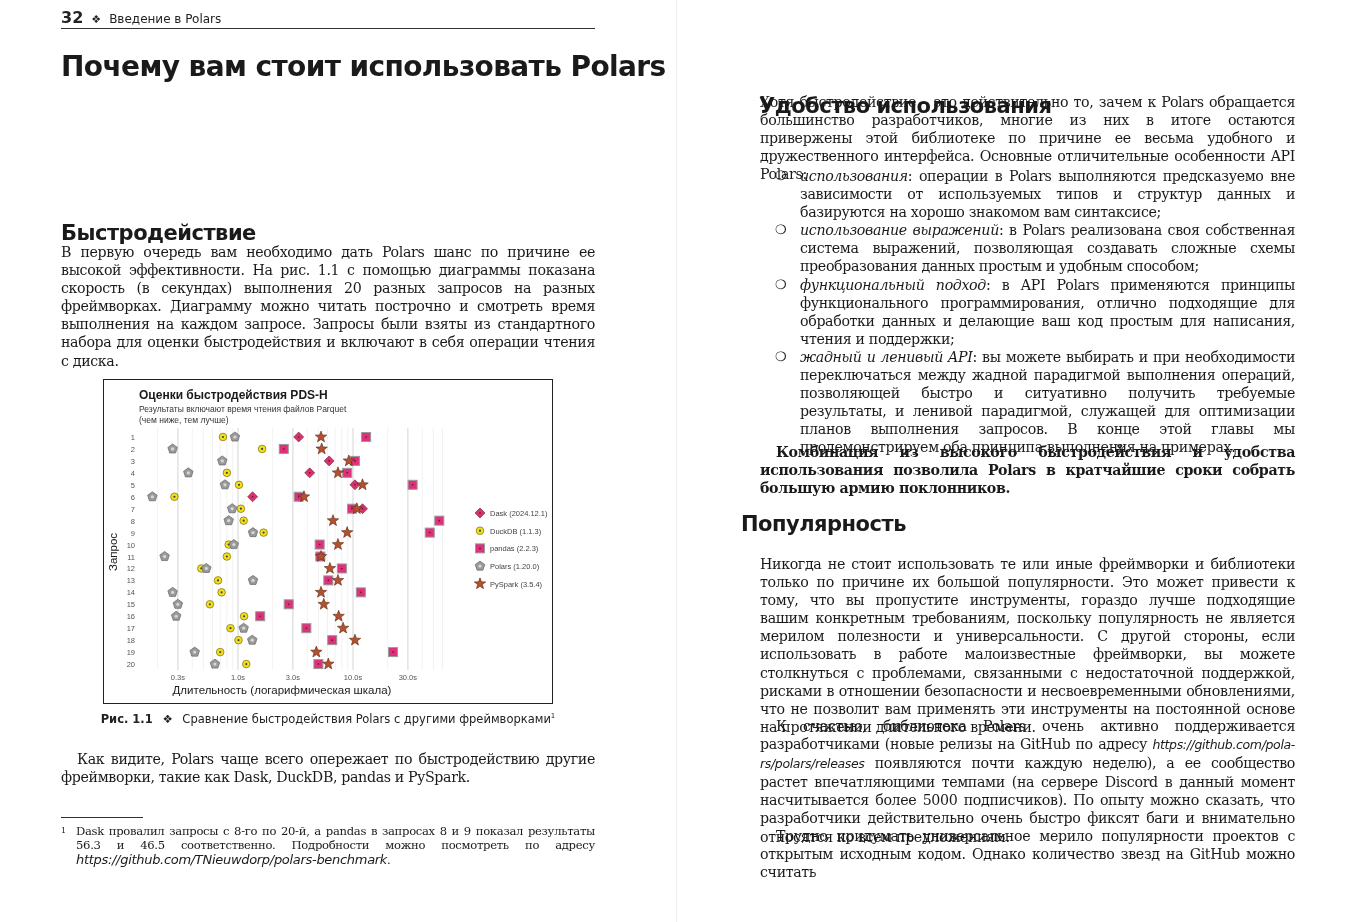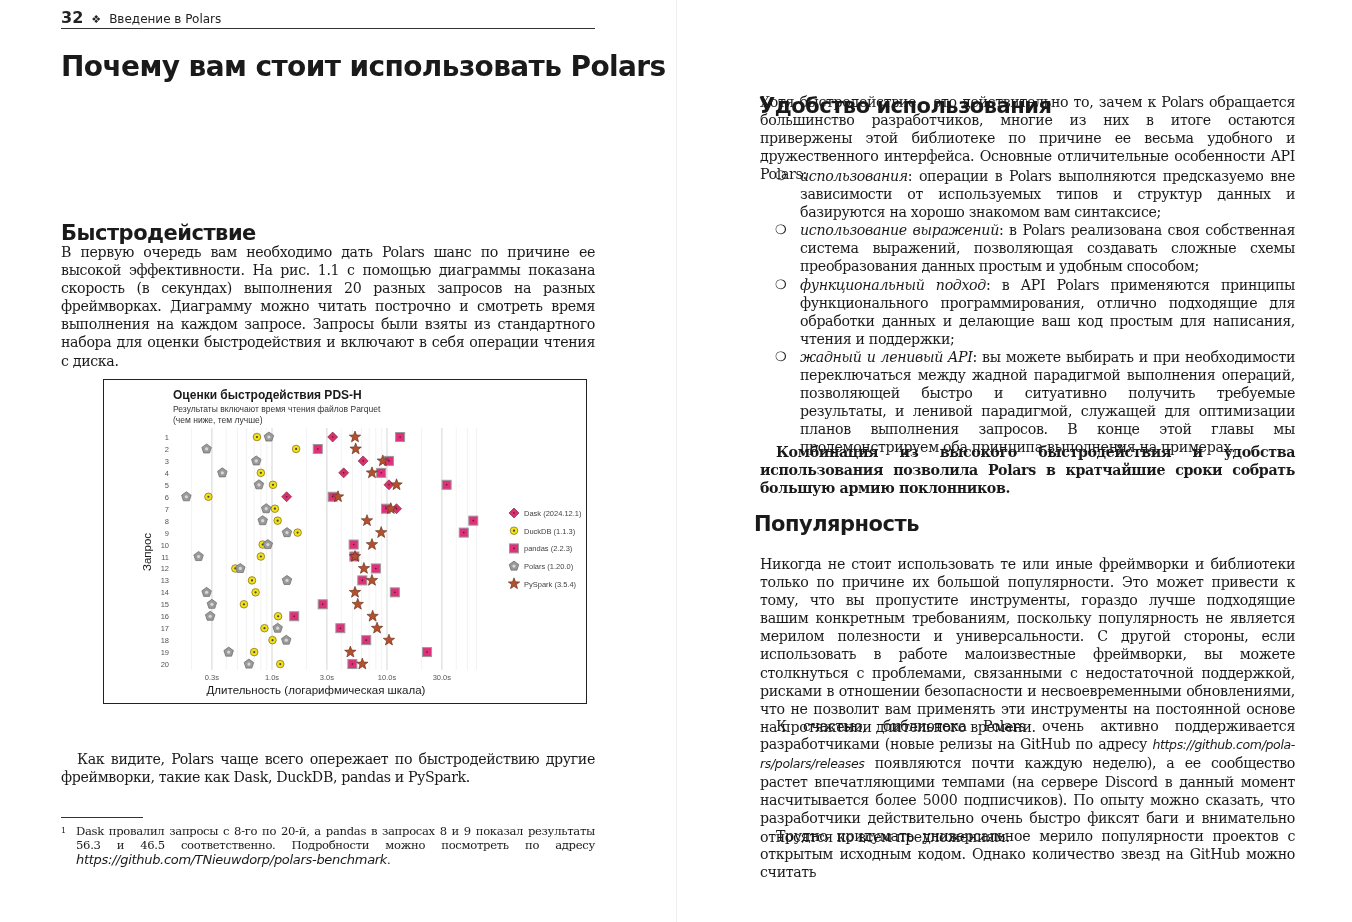--- a/index.html
+++ b/index.html
@@ -17,21 +17,21 @@
   .h1{position:absolute;left:61px;top:50px;font-family:"DejaVu Sans",sans-serif;font-weight:bold;font-size:28px;letter-spacing:-0.6px;color:#1a1a1a;}
   .h2{position:absolute;font-family:"DejaVu Sans",sans-serif;font-weight:bold;font-size:21px;letter-spacing:-0.5px;color:#1a1a1a;}
   .block{position:absolute;}
   .left .block{left:61px;width:534px;}
   .right .block{left:83px;width:535px;}
   .indent{text-indent:16px;}
   ul.bul{list-style:none;margin:0;padding:0;}
   ul.bul li{position:relative;padding-left:40px;}
   ul.bul li .bullet{position:absolute;left:15px;top:0;font-size:13px;}
   em{font-style:italic;}
-  .chartbox{position:absolute;left:103px;top:379px;width:448px;height:323px;border:1.2px solid #222;background:#fff;padding-left:34px;}
+  .chartbox{position:absolute;left:103px;top:379px;width:448px;height:323px;border:1.2px solid #222;background:#fff;}
   .caption{position:absolute;left:61px;top:712px;width:534px;text-align:center;font-family:"DejaVu Sans",sans-serif;font-size:11.5px;color:#222;}
   .caption b{font-weight:bold;}
   .caption sup{font-size:7px;}
   .fnrule{position:absolute;left:61px;top:817px;width:82px;border-top:1px solid #333;}
   .footnote{position:absolute;left:61px;top:824px;width:534px;font-family:"DejaVu Serif",serif;font-size:11.6px;line-height:14.3px;text-align:justify;letter-spacing:-0.3px;}
   .footnote .fnmark{position:absolute;left:0;top:0;font-size:8px;}
   .footnote .fntext{padding-left:15px;}
   .ital-sans{font-family:"DejaVu Sans",sans-serif;font-style:italic;font-size:13px;}
   svg text{font-family:"Liberation Sans",sans-serif;}
 </style>
@@ -457,20 +457,25 @@
           <g>
             <polygon points="376.00,197.80 377.47,201.78 381.71,201.95 378.38,204.57 379.53,208.65 376.00,206.30 372.47,208.65 373.62,204.57 370.29,201.95 374.53,201.78" fill="#b5502e" stroke="#5a2a14" stroke-width="0.6"></polygon>
           </g>
           <text x="386" y="206.8" font-size="7.5" fill="#444">PySpark (3.5.4)</text>
         </g>
       <text x="178" y="314" font-size="11.5" fill="#1a1a1a" text-anchor="middle">Длительность (логарифмическая шкала)</text>
       <text x="0" y="0" font-size="11.5" fill="#1a1a1a" text-anchor="middle" transform="translate(13,172) rotate(-90)">Запрос</text>
     </svg>
   </div>
 
+  <div class="caption">
+    <b>Рис. 1.1</b>
+    <span style="margin:0 6px;">❖</span>
+    <span>Сравнение быстродействия Polars с другими фреймворками</span><sup>1</sup>
+  </div>
 
   <div class="block serif indent" style="top:750px;">Как видите, Polars чаще всего опережает по быстродействию другие фреймворки, такие как Dask, DuckDB, pandas и PySpark.</div>
 
   <div class="fnrule"></div>
   <div class="footnote">
     <span class="fnmark">1</span>
     <div class="fntext"><span>Dask провалил запросы с 8-го по 20-й, а pandas в запросах 8 и 9 показал результаты 56.3 и 46.5 соответственно. Подробности можно посмотреть по адресу </span><span class="ital-sans">https://github.com/TNieuwdorp/polars-benchmark</span><span>.</span></div>
   </div>
 </div>
 
@@ -484,20 +489,20 @@
     <ul class="bul" id="bullets">
         <li><span class="bullet">❍</span><em>использования</em><span>: операции в Polars выполняются предсказуемо вне зависимости от используемых типов и структур данных и базируются на хорошо знакомом вам синтаксисе;</span></li>
         <li><span class="bullet">❍</span><em>использование выражений</em><span>: в Polars реализована своя собственная система выражений, позволяющая создавать сложные схемы преобразования данных простым и удобным способом;</span></li>
         <li><span class="bullet">❍</span><em>функциональный подход</em><span>: в API Polars применяются принципы функционального программирования, отлично подходящие для обработки данных и делающие ваш код простым для написания, чтения и поддержки;</span></li>
         <li><span class="bullet">❍</span><em>жадный и ленивый API</em><span>: вы можете выбирать и при необходимости переключаться между жадной парадигмой выполнения операций, позволяющей быстро и ситуативно получить требуемые результаты, и ленивой парадигмой, служащей для оптимизации планов выполнения запросов. В конце этой главы мы продемонстрируем оба принципа выполнения на примерах.</span></li>
       </ul>
   </div>
 
   <div class="block serif indent" style="top:443px;font-weight:bold;">Комбинация из высокого быстродействия и удобства использования позволила Polars в кратчайшие сроки собрать большую армию поклонников.</div>
 
-  <div class="h2" style="left:77px;top:512px;">Популярность</div>
+  <div class="h2" style="left:64px;top:512px;">Популярность</div>
 
   <div class="block serif" style="top:555px;">Никогда не стоит использовать те или иные фреймворки и библиотеки только по причине их большой популярности. Это может привести к тому, что вы пропустите инструменты, гораздо лучше подходящие вашим конкретным требованиям, поскольку популярность не является мерилом полезности и универсальности. С другой стороны, если использовать в работе малоизвестные фреймворки, вы можете столкнуться с проблемами, связанными с недостаточной поддержкой, рисками в отношении безопасности и несвоевременными обновлениями, что не позволит вам применять эти инструменты на постоянной основе на протяжении длительного времени.</div>
 
   <div class="block serif indent" style="top:717px;"><span>К счастью, библиотека Polars очень активно поддерживается разработчиками (новые релизы на GitHub по адресу </span><span class="ital-sans" style="font-size:12.5px;">https://github.com/pola-rs/polars/releases</span><span> появляются почти каждую неделю), а ее сообщество растет впечатляющими темпами (на сервере Discord в данный момент насчитывается более 5000 подписчиков). По опыту можно сказать, что разработчики действительно очень быстро фиксят баги и внимательно относятся ко всем предложениям.</span></div>
 
   <div class="block serif indent" style="top:827px;">Трудно придумать универсальное мерило популярности проектов с открытым исходным кодом. Однако количество звезд на GitHub можно считать</div>
 </div>
 
 </body></html>

